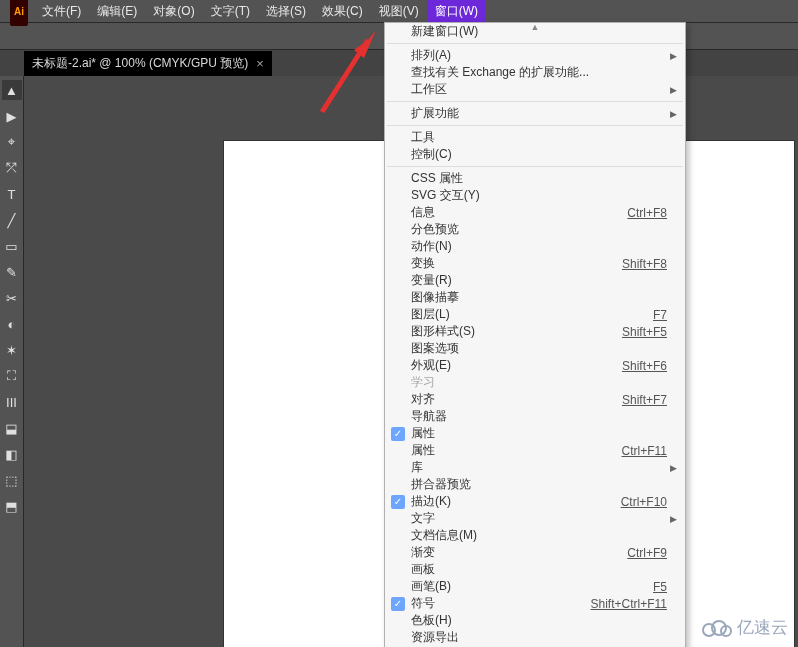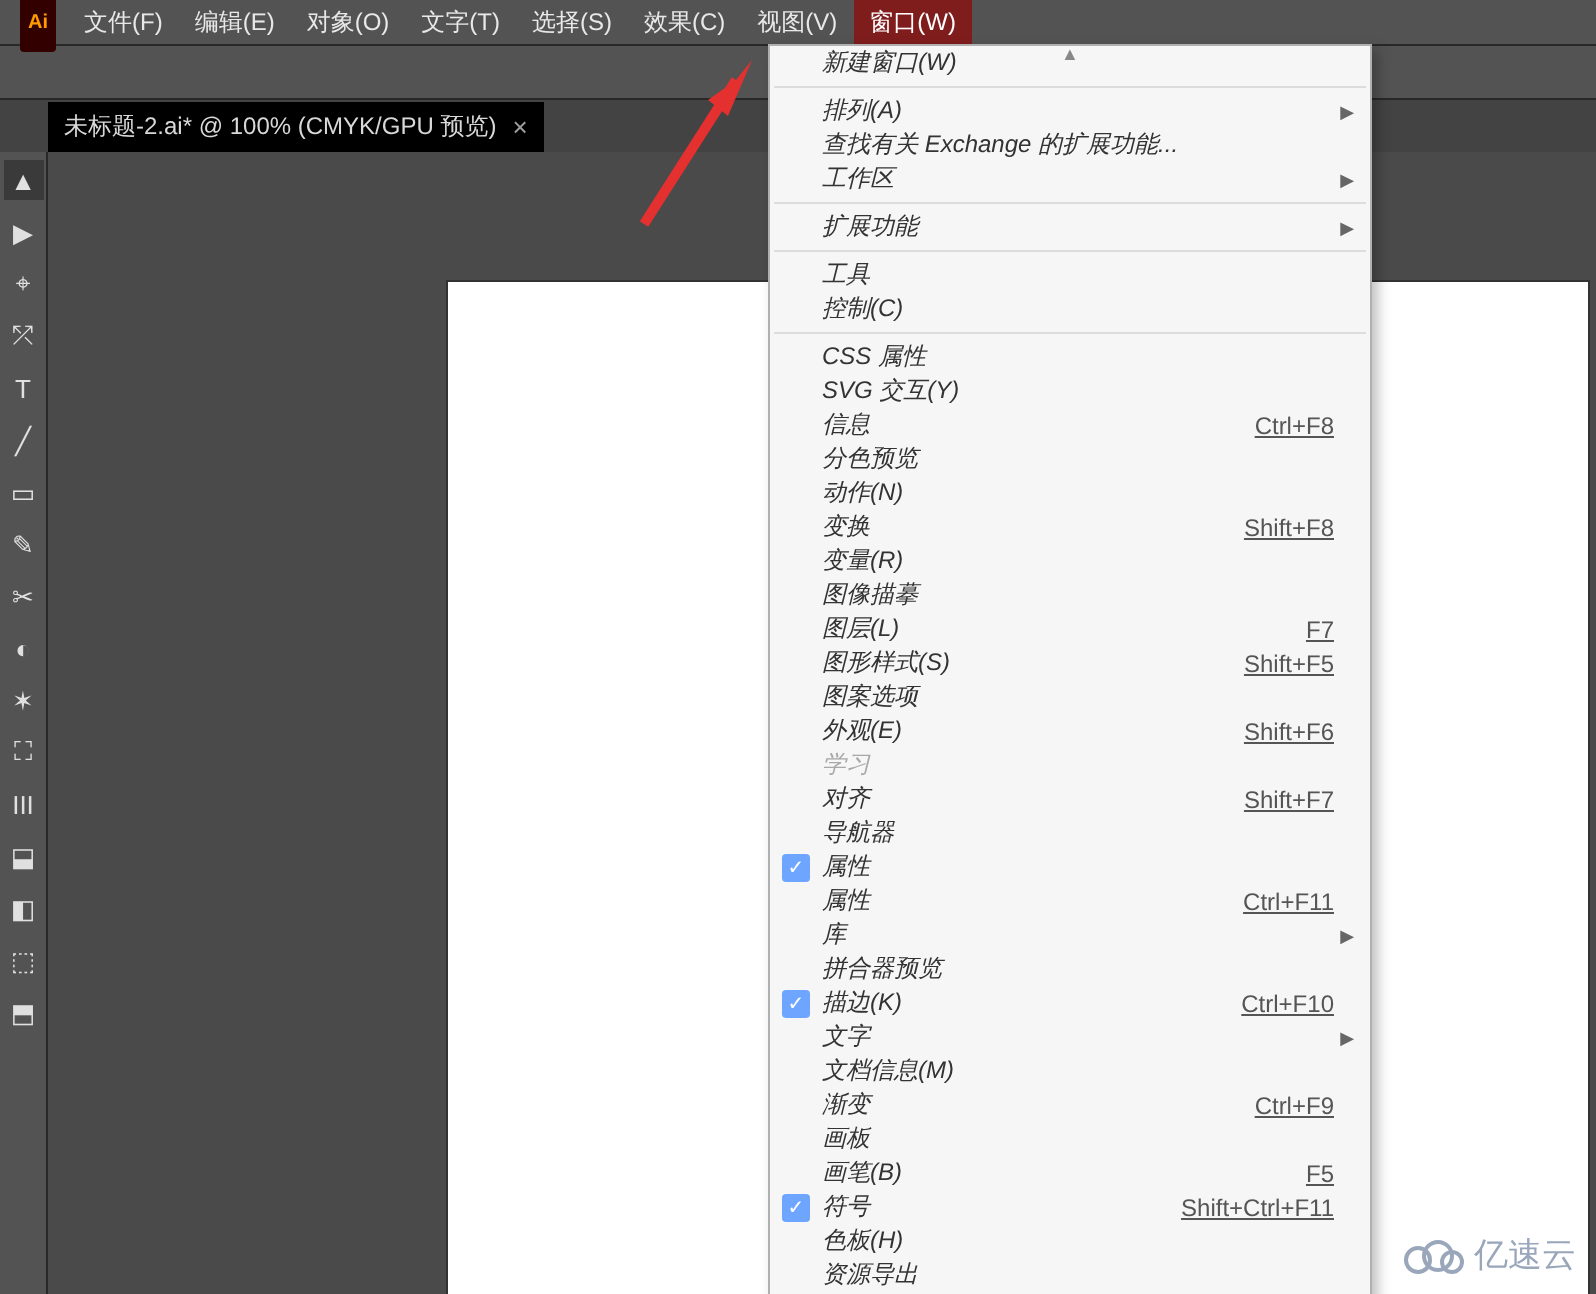--- a/index.html
+++ b/index.html
@@ -2,21 +2,21 @@
 <html><head>
 <meta charset="utf-8">
 <style>
 * { margin: 0; padding: 0; box-sizing: border-box; font-family: "Microsoft YaHei", Arial, sans-serif; }
 body { width: 798px; height: 647px; background: #4a4a4a; color: #d0d0d0; font-size: 12px; overflow: hidden; position: relative; }
 
 
 .menubar { height: 22px; background: #535353; display: flex; align-items: center; padding-left: 10px; }
 .ai-logo { width: 18px; height: 30px; background: #330000; color: #ff9a00; font-weight: bold; font-size: 10px; display: flex; align-items: center; justify-content: center; margin-right: 6px; border-radius: 2px; }
 .menubar-item { padding: 3px 8px; color: #e8e8e8; cursor: pointer; }
-.menubar-item.highlighted { background: #7f1d1d; color: #fff; }
+.menubar-item.highlighted { background: #6d28d9; color: #fff; }
 
 
 .control-bar { height: 28px; background: #535353; border-top: 1px solid #282828; border-bottom: 1px solid #282828; }
 
 
 .tabbar { height: 26px; background: #434343; display: flex; align-items: center; padding-left: 24px; }
 .tab { display: flex; align-items: center; gap: 8px; padding: 4px 8px; background: #000000; color: #d8d8d8; font-size: 12px; }
 .tab-close { color: #a0a0a0; cursor: pointer; font-size: 13px; }
 
 
@@ -25,21 +25,21 @@
 .tool { width: 20px; height: 20px; display: flex; align-items: center; justify-content: center; color: #e0e0e0; font-size: 13px; cursor: pointer; }
 .tool.sel { background: #3a3a3a; }
 .canvas-area { flex: 1; background: #4a4a4a; position: relative; }
 .artboard { position: absolute; left: 200px; top: 65px; width: 570px; height: 506px; background: #fff; box-shadow: 0 0 0 1px rgba(0,0,0,0.3); }
 
 
 .dropdown { position: absolute; top: 22px; left: 384px; width: 302px; background: #f6f6f6; color: #333; border: 1px solid #b0b0b0; box-shadow: 3px 3px 6px rgba(0,0,0,0.25); font-size: 12px; z-index: 50; }
 .dd-tri { position: absolute; top: -1px; left: 50%; transform: translateX(-50%); font-size: 9px; color: #888; }
 .dd-item { display: flex; align-items: center; height: 17px; padding: 0 18px 0 26px; cursor: pointer; position: relative; }
 .dd-item.disabled { color: #a8a8a8; cursor: default; justify-content: flex-end; }
-.dd-label { flex: 1; font-style: italic; }
+.dd-label { flex: 1; }
 .dd-short { color: #555; text-align: right; text-decoration: underline; }
 .dd-arrow { position: absolute; right: 8px; color: #666; font-size: 9px; }
 .dd-check { position: absolute; left: 6px; width: 14px; height: 14px; background: #6ea6ff; color: #fff; font-size: 10px; display: flex; align-items: center; justify-content: center; border-radius: 2px; }
 .dd-sep { height: 1px; background: #dcdcdc; margin: 3px 2px; }
 
 
 .red-arrow { position: absolute; top: 30px; left: 314px; z-index: 60; pointer-events: none; }
 
 
 .wm { position: absolute; right: 10px; bottom: 8px; display: flex; align-items: center; gap: 4px; color: #9aa7bb; z-index: 70; font-size: 17px; }

